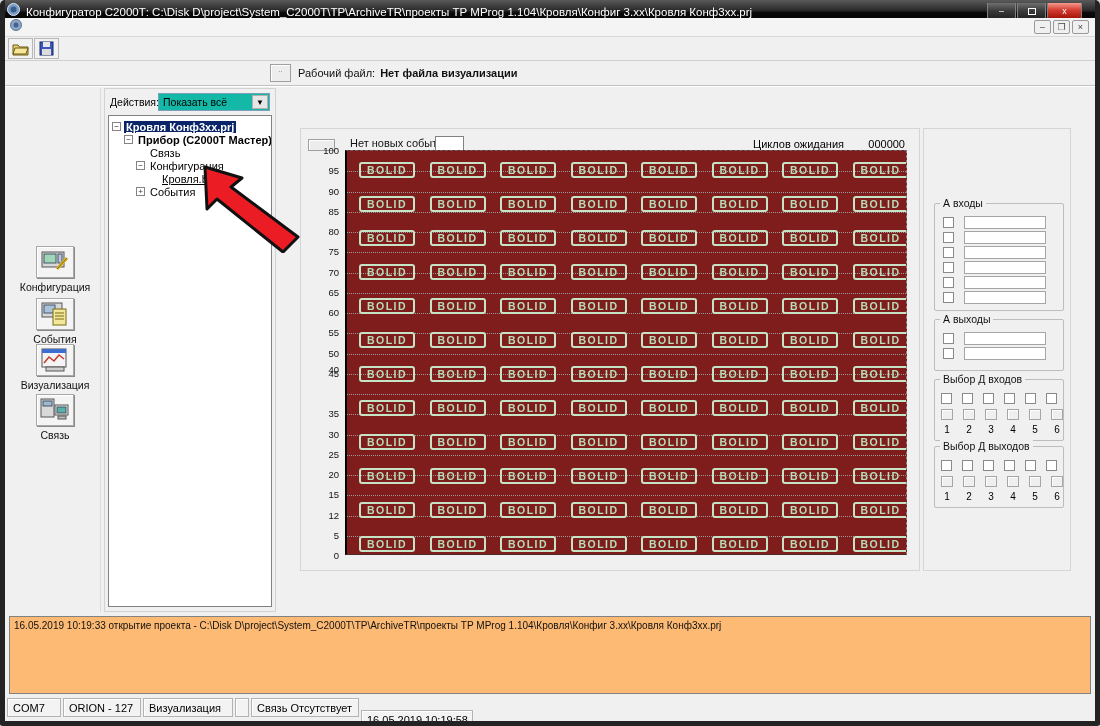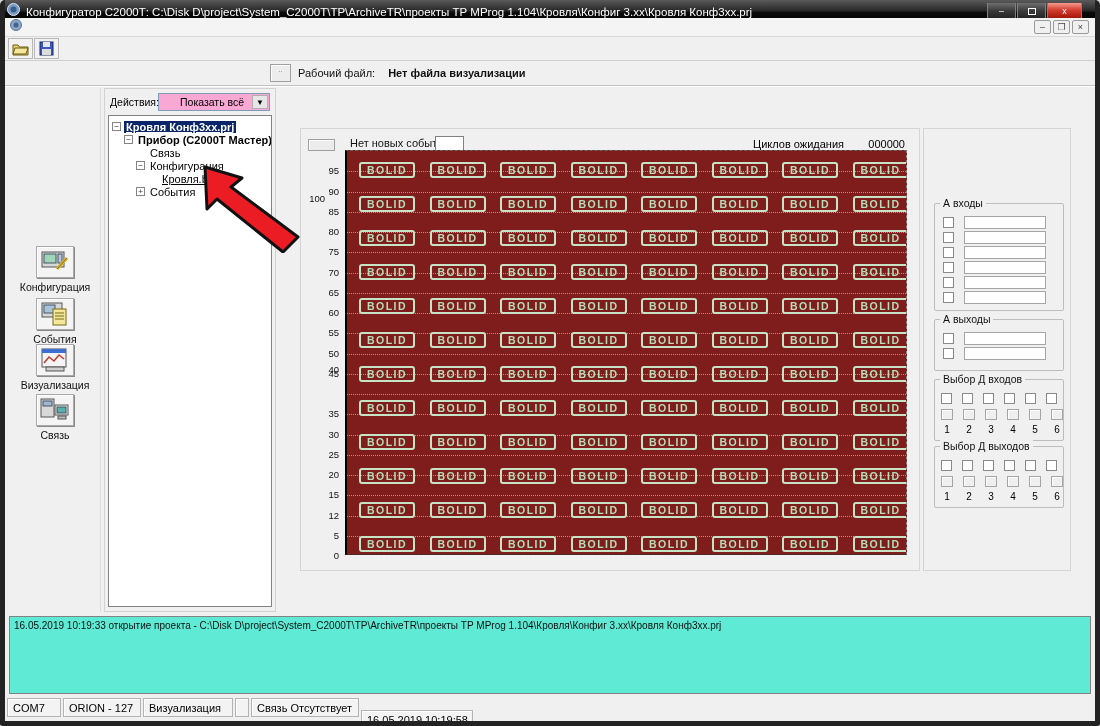--- a/index.html
+++ b/index.html
@@ -29,33 +29,33 @@
   .toolbar { position:absolute; left:0; top:37px; width:1090px; height:24px;
              border-bottom:1px solid #cfcfcf; display:flex; align-items:center; padding-left:3px; }
   .tbtn { width:25px; height:21px; border:1px solid #b8b8b8; background:#f2f2f2; margin-right:1px;
           display:flex; align-items:center; justify-content:center; }
   
   .workfile-row { position:absolute; left:0; top:61px; width:1090px; height:25px;
                   border-bottom:1px solid #c2c2c2; box-shadow:0 1px 0 #fff; }
   .browse-btn { position:absolute; left:265px; top:3px; width:21px; height:18px; background:#ededed;
                 border:1px solid #9f9f9f; box-shadow:inset 1px 1px 0 #fff; font-size:8px; color:#777; text-align:center; }
   .workfile-label { position:absolute; left:293px; top:6px; font-size:11px; color:#111; }
-  .workfile-label b { margin-left:13px; }
+  .workfile-label b { margin-left:5px; }
   
   .navpanel { position:absolute; left:4px; top:88px; width:92px; height:524px; border-right:1px solid #dcdcdc; }
   .navbtn { position:absolute; left:0; width:92px; text-align:center; }
   .navbtn .ic { display:inline-block; width:38px; height:32px; border:1px solid #a8a8a8; background:#f4f4f4;
                 box-shadow:inset 1px 1px 0 #fff, 1px 1px 0 #8a8a8a; padding:2px; }
   .navbtn .cap { display:block; font-size:10.5px; color:#111; margin-top:2px; }
   
   .treepanel { position:absolute; left:99px; top:88px; width:172px; height:524px;
                border:1px solid #d2d2d2; background:#f0f0f0; }
   .actions-label { position:absolute; left:5px; top:7px; font-size:10.5px; }
-  .combo { position:absolute; left:53px; top:4px; width:112px; height:18px; background:#f9a8d4;
-           border:1px solid #7f9db9; font-size:10.5px; display:flex; align-items:center; padding-left:21px; }
+  .combo { position:absolute; left:53px; top:4px; width:112px; height:18px; background:#14b8a6;
+           border:1px solid #7f9db9; font-size:10.5px; display:flex; align-items:center; padding-left:4px; }
   .combo-arrow { position:absolute; right:1px; top:1px; width:16px; height:14px; background:#e6e6e6;
                  border:1px solid #b0b0b0; font-size:8px; display:flex; align-items:center; justify-content:center; }
   .treebox { position:absolute; left:3px; top:26px; width:164px; height:492px; background:#fff;
              border:1px solid #828282; overflow:hidden; padding-top:4px; }
   .titem { display:flex; align-items:center; height:13px; font-size:11px; white-space:nowrap; }
   .texp { width:9px; height:9px; border:1px solid #848484; background:#fff; font-size:8px; line-height:7px;
           text-align:center; color:#333; margin-right:3px; flex:none; }
   .tlabel { padding:0 2px; }
   .tlabel.sel { background:#0a246a; color:#fff; font-weight:bold; text-decoration:underline; }
   .tlabel.bold { font-weight:bold; }
@@ -79,21 +79,21 @@
   
   .group { position:absolute; border:1px solid #bdbdbd; border-radius:2px; }
   .gtitle { position:absolute; top:-7px; left:5px; background:#f0f0f0; padding:0 3px; font-size:10.5px; color:#111; }
   .cb { width:11px; height:11px; background:#fff; border:1px solid #8a8a8a; flex:none; }
   .arow { position:absolute; left:8px; display:flex; align-items:center; gap:10px; }
   .afield { width:82px; height:13px; background:#fff; border:1px solid #a5a5a5; }
   .selrow { position:absolute; left:6px; display:flex; gap:10px; }
   .sbtn { width:12px; height:11px; background:#efefef; border:1px solid #a5a5a5; box-shadow:inset 1px 1px 0 #fff; }
   .snum { width:12px; text-align:center; font-size:10px; }
   
-  .logarea { position:absolute; left:4px; top:616px; width:1082px; height:78px; background:#5eead4;
+  .logarea { position:absolute; left:4px; top:616px; width:1082px; height:78px; background:#fdba74;
              border:1px solid #828282; font-size:10px; padding:3px 4px; color:#111; }
   .statusbar { position:absolute; left:2px; top:697px; width:1086px; height:21px; display:flex; gap:2px; padding-top:1px; }
   .scell { height:19px; background:#f3f3f3; border:1px solid #b3b3b3; box-shadow:inset 1px 1px 0 #fff;
            font-size:11px; display:flex; align-items:center; padding:0 5px; white-space:nowrap; overflow:hidden; }
   .arrow-annot { position:absolute; left:193px; top:163px; z-index:50; }
 </style>
 </head>
 <body>
 
 <div class="window">
@@ -346,21 +346,21 @@
       <div class="wm" style="left: 12px; top: 385px;">BOLID</div>
       <div class="wm" style="left: 82.5px; top: 385px;">BOLID</div>
       <div class="wm" style="left: 153px; top: 385px;">BOLID</div>
       <div class="wm" style="left: 223.5px; top: 385px;">BOLID</div>
       <div class="wm" style="left: 294px; top: 385px;">BOLID</div>
       <div class="wm" style="left: 364.5px; top: 385px;">BOLID</div>
       <div class="wm" style="left: 435px; top: 385px;">BOLID</div>
       <div class="wm" style="left: 505.5px; top: 385px;">BOLID</div>
     </div>
   <div id="ylabels">
-      <div class="ylab" style="left: 288px; top: 145px; margin-top: 48px;">100</div>
+      <div class="ylab" style="left: 302px; top: 145px;">100</div>
       <div class="ylab" style="left: 302px; top: 165.25px;">95</div>
       <div class="ylab" style="left: 302px; top: 185.5px;">90</div>
       <div class="ylab" style="left: 302px; top: 205.75px;">85</div>
       <div class="ylab" style="left: 302px; top: 226px;">80</div>
       <div class="ylab" style="left: 302px; top: 246.25px;">75</div>
       <div class="ylab" style="left: 302px; top: 266.5px;">70</div>
       <div class="ylab" style="left: 302px; top: 286.75px;">65</div>
       <div class="ylab" style="left: 302px; top: 307px;">60</div>
       <div class="ylab" style="left: 302px; top: 327.25px;">55</div>
       <div class="ylab" style="left: 302px; top: 347.5px;">50</div>

